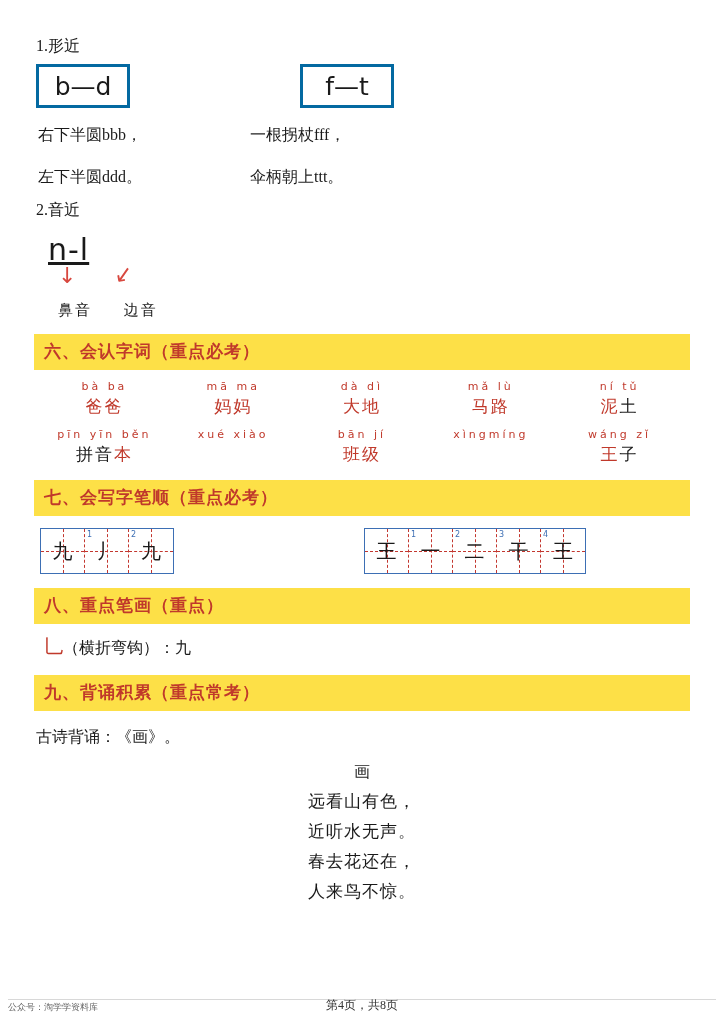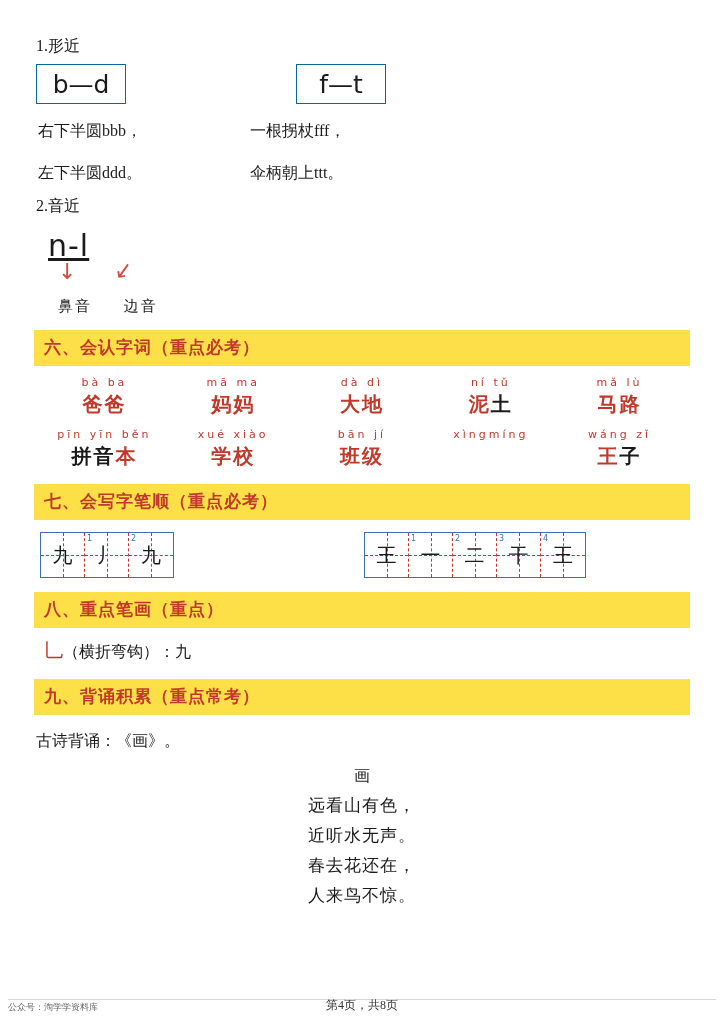--- a/index.html
+++ b/index.html
@@ -30,21 +30,21 @@
 
   
   .letter-row {
     display: flex;
     gap: 170px;
     margin: 6px 0 0 2px;
   }
   .letter-box {
     width: 88px;
     height: 38px;
-    border: 1px solid #0369a1;
+    border: 3px solid #0369a1;
     display: flex;
     align-items: center;
     justify-content: center;
     font-family: "DejaVu Sans", sans-serif;
     font-size: 25px;
     letter-spacing: 0px;
     position: relative;
   }
   .letter-box span {
     position: relative;
@@ -110,22 +110,22 @@
   }
   .pinyin {
     color: #c0392b;
     font-size: 11px;
     font-family: "DejaVu Sans", sans-serif;
     letter-spacing: 3px;
     margin-bottom: 1px;
     height: 14px;
   }
   .hanzi {
-    font-size: 20px;
-    font-weight: bold;
+    font-size: 17px;
+    font-weight: normal;
     letter-spacing: 2px;
   }
   .hanzi .red { color: #c0392b; }
   .hanzi .blk { color: #1a1a1a; }
 
   
   .stroke-area {
     display: flex;
     margin: 12px 0 0 6px;
     gap: 190px;
@@ -275,37 +275,36 @@
     </div>
     <div class="word-cell">
       <div class="pinyin">mā ma</div>
       <div class="hanzi"><span class="red">妈妈</span></div>
     </div>
     <div class="word-cell">
       <div class="pinyin">dà dì</div>
       <div class="hanzi"><span class="red">大地</span></div>
     </div>
     <div class="word-cell">
+      <div class="pinyin">mǎ lù</div>
+      <div class="hanzi"><span class="red">马路</span></div>
+    </div>
+    <div class="word-cell">
       <div class="pinyin">ní tǔ</div>
       <div class="hanzi"><span class="red">泥</span><span class="blk">土</span></div>
     </div>
-    <div class="word-cell">
-      <div class="pinyin">mǎ lù</div>
-      <div class="hanzi"><span class="red">马路</span></div>
-    </div>
   </div>
 
   <div class="word-grid">
     <div class="word-cell">
       <div class="pinyin">pīn yīn běn</div>
       <div class="hanzi"><span class="blk">拼音</span><span class="red">本</span></div>
     </div>
     <div class="word-cell">
       <div class="pinyin">xué xiào</div>
-      <div class="hanzi"><span class="red">学校</span></div>
     </div>
     <div class="word-cell">
       <div class="pinyin">bān jí</div>
       <div class="hanzi"><span class="red">班级</span></div>
     </div>
     <div class="word-cell">
       <div class="pinyin">xìngmíng</div>
     </div>
     <div class="word-cell">
       <div class="pinyin">wáng zǐ</div>

